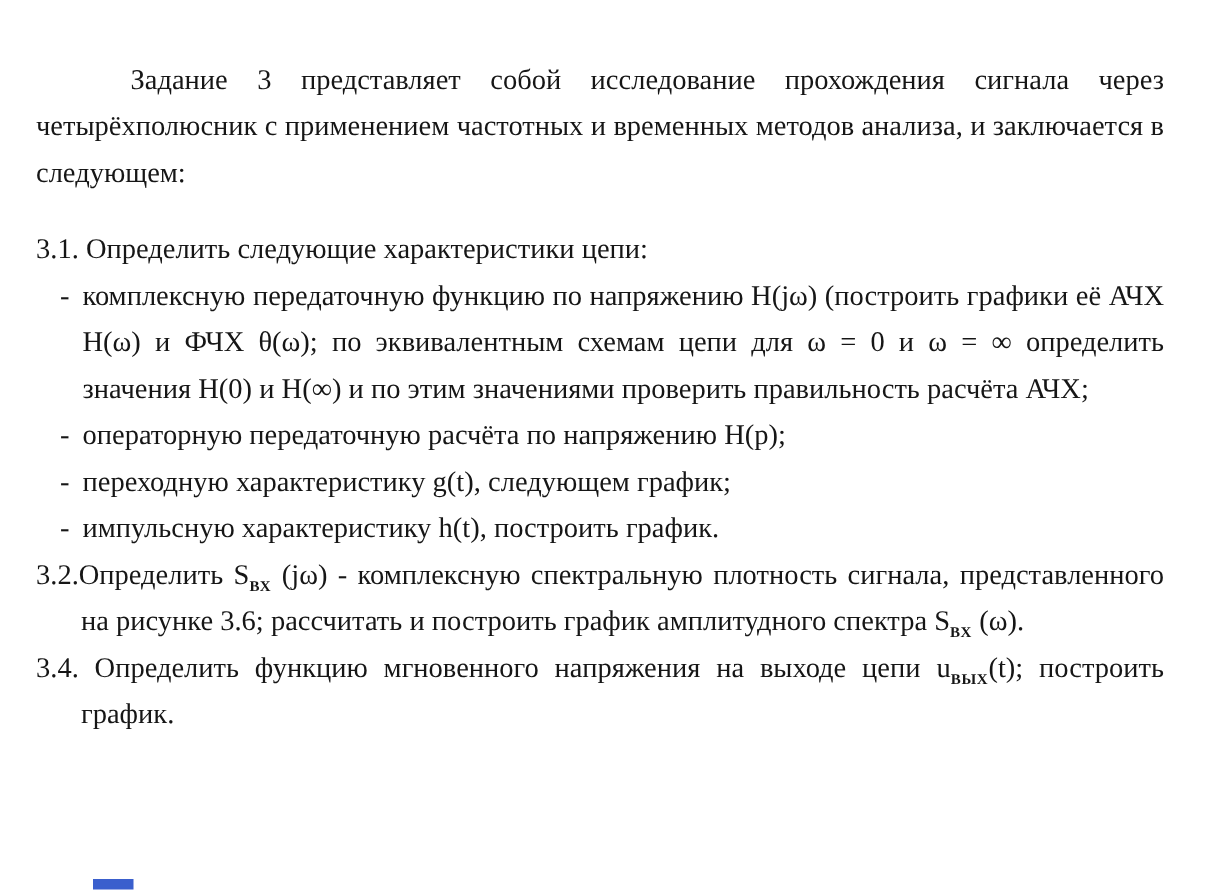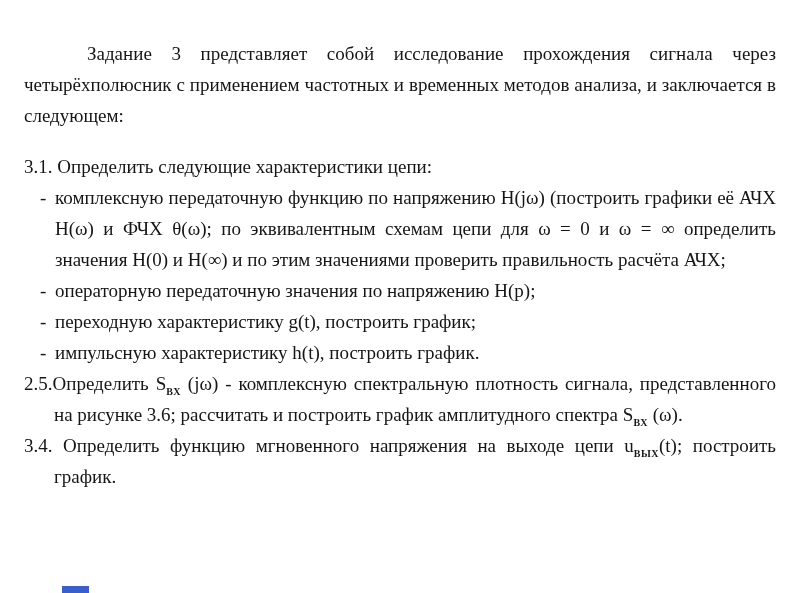--- a/index.html
+++ b/index.html
@@ -76,35 +76,35 @@
     <span>3.1.</span><span> Определить следующие характеристики цепи:</span>
   </div>
 
   <div class="dash-row">
     <span class="dash-col">-</span>
     <div class="dash-body">комплексную передаточную функцию по напряжению H(jω) (построить графики её АЧХ H(ω) и ФЧХ θ(ω); по эквивалентным схемам цепи для ω = 0 и ω = ∞ определить значения H(0) и H(∞) и по этим значениями проверить правильность расчёта АЧХ;</div>
   </div>
 
   <div class="dash-row">
     <span class="dash-col">-</span>
-    <div class="dash-body">операторную передаточную значения по напряжению H(p);</div>
+    <div class="dash-body">операторную передаточную расчёта по напряжению H(p);</div>
   </div>
 
   <div class="dash-row">
     <span class="dash-col">-</span>
-    <div class="dash-body">переходную характеристику g(t), построить график;</div>
+    <div class="dash-body">переходную характеристику g(t), следующем график;</div>
   </div>
 
   <div class="dash-row">
     <span class="dash-col">-</span>
     <div class="dash-body">импульсную характеристику h(t), построить график.</div>
   </div>
 
   <div class="hang">
-    <span>2.5.</span><span>Определить  <span>S</span><sub class="ss">ВХ</sub> (jω)  -  комплексную  спектральную  плотность  сигнала, представленного на рисунке 3.6; рассчитать и построить график амплитудного спектра <span>S</span><sub class="ss">ВХ</sub> (ω).</span>
+    <span>3.2.</span><span>Определить  <span>S</span><sub class="ss">ВХ</sub> (jω)  -  комплексную  спектральную  плотность  сигнала, представленного на рисунке 3.6; рассчитать и построить график амплитудного спектра <span>S</span><sub class="ss">ВХ</sub> (ω).</span>
   </div>
 
 
   <div class="hang">
     <span>3.4.</span><span>  Определить  функцию  мгновенного  напряжения  на  выходе  цепи  <span>u</span><sub class="ss">ВЫХ</sub>(t); построить график.</span>
   </div>
 
 </div>
 
 <div class="blue-fragment"></div>

